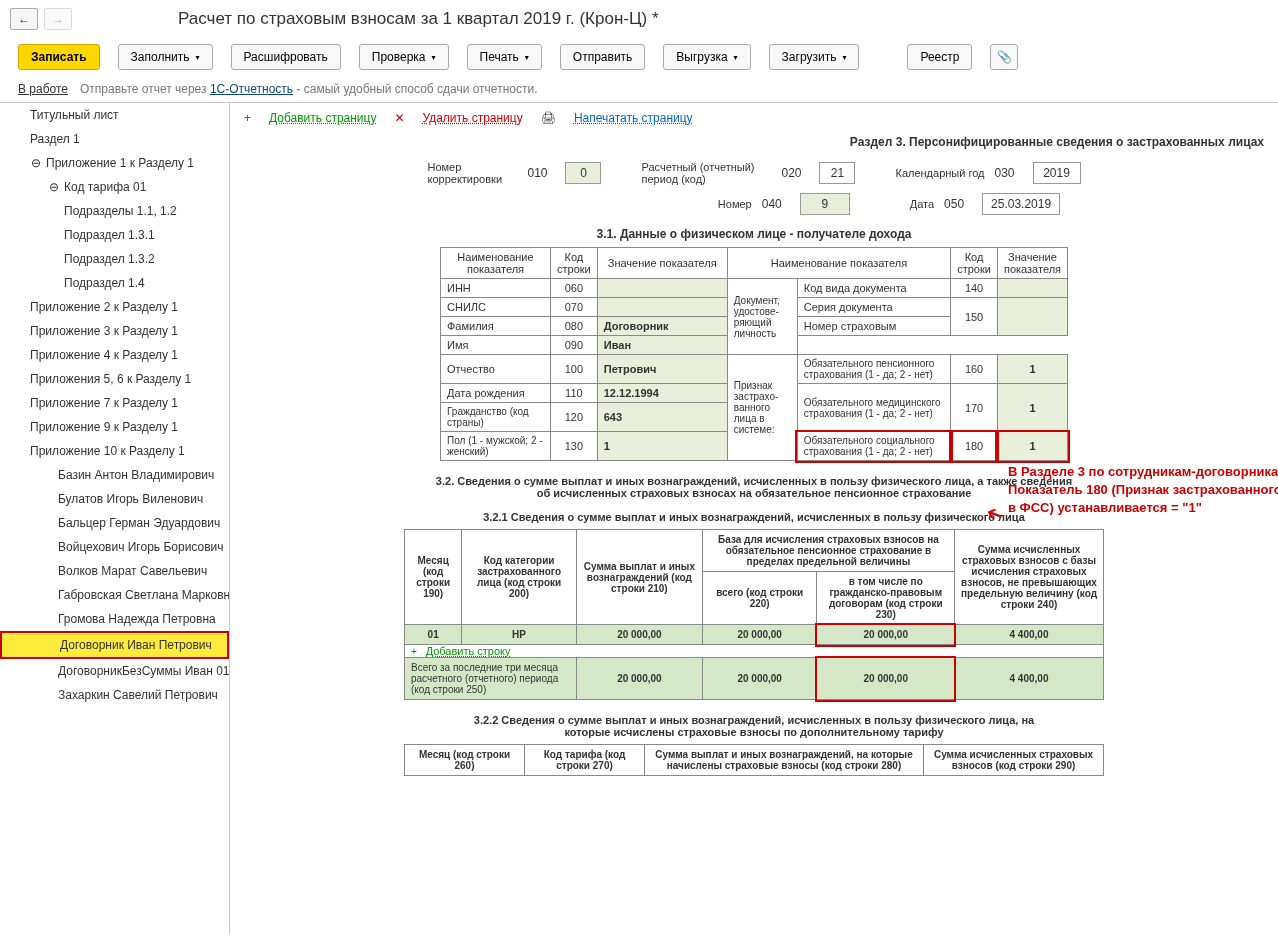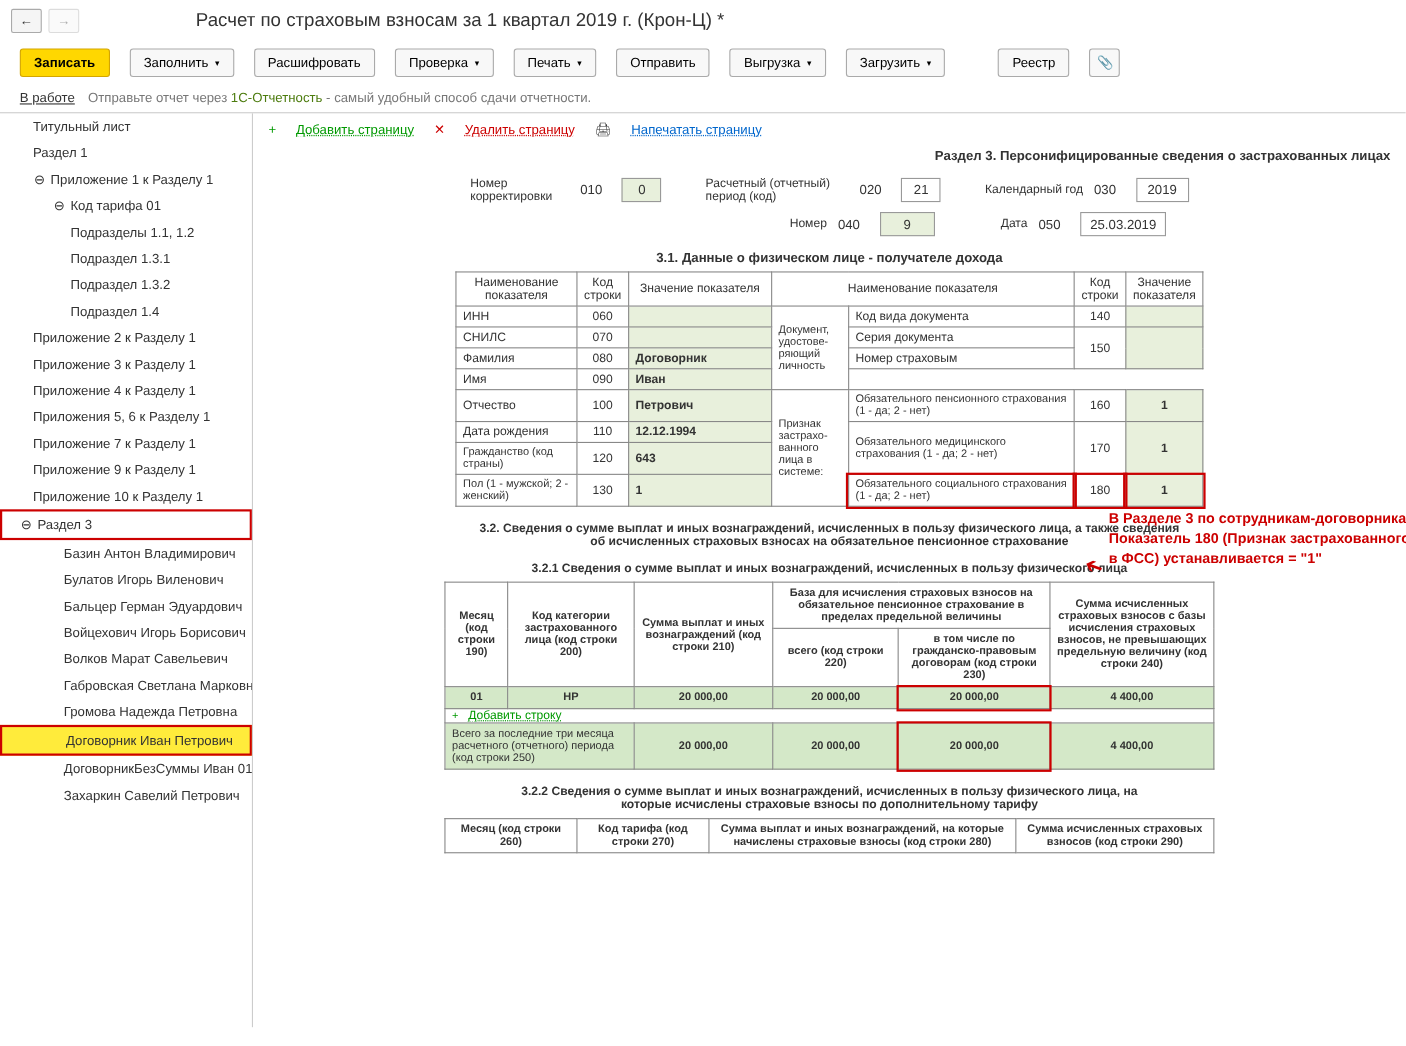--- a/index.html
+++ b/index.html
@@ -9,21 +9,21 @@
 .nav-btn.disabled{opacity:.4;}
 .title{font-size:17px;font-weight:normal;margin-left:100px;}
 .toolbar{display:flex;align-items:center;padding:6px 18px;gap:18px;}
 .btn{padding:5px 12px;border:1px solid #aaa;background:#f8f8f8;border-radius:3px;cursor:pointer;font-size:12px;display:flex;align-items:center;gap:4px;}
 .btn-yellow{background:#ffd700;border-color:#d4a500;font-weight:bold;}
 .btn-dd::after{content:"▾";font-size:8px;margin-left:2px;}
 .clip-btn{width:28px;padding:5px 6px;}
 .status-row{display:flex;align-items:center;padding:6px 18px;gap:12px;border-bottom:1px solid #ccc;}
 .status-link{color:#333;text-decoration:underline;}
 .info-text{color:#777;}
-.info-link{color:#4d7c0f;}
+.info-link{color:#0c4a6e;text-decoration:underline;}
 .main{display:flex;height:calc(100vh - 120px);}
 .sidebar{width:230px;border-right:1px solid #ccc;overflow-y:auto;font-size:12px;}
 .tree-item{padding:5px 8px 5px 18px;cursor:pointer;white-space:nowrap;overflow:hidden;}
 .tree-item.l1{padding-left:30px;}
 .tree-item.l2{padding-left:48px;}
 .tree-item.l3{padding-left:64px;}
 .tree-item.l4{padding-left:58px;}
 .tree-toggle{display:inline-block;width:12px;text-align:center;margin-right:4px;}
 .hl-red{border:2px solid #c00;}
 .hl-yellow{background:#ffeb3b;}
@@ -33,21 +33,21 @@
 .pa-del{color:#c00;}
 .pa-link{text-decoration:underline dotted;cursor:pointer;}
 .section-title{text-align:right;font-weight:bold;margin:8px 0 12px;}
 .form-row{display:flex;align-items:center;gap:10px;margin-bottom:8px;justify-content:center;}
 .form-row .lbl{font-size:11px;}
 .cell-code{display:inline-block;min-width:28px;text-align:left;}
 .cell-val{display:inline-block;border:1px solid #999;padding:3px 8px;min-width:36px;text-align:center;background:#e8f0dc;}
 .cell-val.plain{background:#fff;}
 .sub-title{text-align:center;font-weight:bold;margin:12px 0 6px;font-size:12px;}
 table{border-collapse:collapse;width:100%;}
-table.t31{width:680px;margin:0 auto;padding-left:15px;}
+table.t31{width:628px;margin:0 auto;padding-left:15px;}
 table.t31 td,table.t31 th{border:1px solid #888;padding:3px 6px;font-size:11px;vertical-align:middle;}
 table.t31 th{background:#fff;font-weight:normal;text-align:center;}
 .val-cell{background:#e8f0dc;}
 .center{text-align:center;}
 .hl-box{outline:2px solid #c00;}
 .annotation{position:absolute;right:-10px;top:360px;width:280px;color:#c00;font-weight:bold;font-size:13px;line-height:1.4;}
 .arrow{position:absolute;right:275px;top:400px;color:#c00;font-size:20px;transform:rotate(200deg);}
 table.t32{width:700px;margin:0 auto;}
 table.t32 td,table.t32 th{border:1px solid #888;padding:4px 6px;font-size:10px;text-align:center;vertical-align:middle;}
 .green-row td{background:#d4e8c8;}
@@ -98,21 +98,20 @@
     <div class="tree-item l3">Подраздел 1.3.1</div>
     <div class="tree-item l3">Подраздел 1.3.2</div>
     <div class="tree-item l3">Подраздел 1.4</div>
     <div class="tree-item l1">Приложение 2 к Разделу 1</div>
     <div class="tree-item l1">Приложение 3 к Разделу 1</div>
     <div class="tree-item l1">Приложение 4 к Разделу 1</div>
     <div class="tree-item l1">Приложения 5, 6 к Разделу 1</div>
     <div class="tree-item l1">Приложение 7 к Разделу 1</div>
     <div class="tree-item l1">Приложение 9 к Разделу 1</div>
     <div class="tree-item l1">Приложение 10 к Разделу 1</div>
-    <div class="tree-item hl-red" style="padding-left:16px"><span class="tree-toggle">⊖</span><span>Раздел 3</span></div>
     <div class="tree-item l4">Базин Антон Владимирович</div>
     <div class="tree-item l4">Булатов Игорь Виленович</div>
     <div class="tree-item l4">Бальцер Герман Эдуардович</div>
     <div class="tree-item l4">Войцехович Игорь Борисович</div>
     <div class="tree-item l4">Волков Марат Савельевич</div>
     <div class="tree-item l4">Габровская Светлана Марковна</div>
     <div class="tree-item l4">Громова Надежда Петровна</div>
     <div class="tree-item l4 hl-red hl-yellow">Договорник Иван Петрович</div>
     <div class="tree-item l4">ДоговорникБезСуммы Иван 01.11.1994</div>
     <div class="tree-item l4">Захаркин Савелий Петрович</div>

